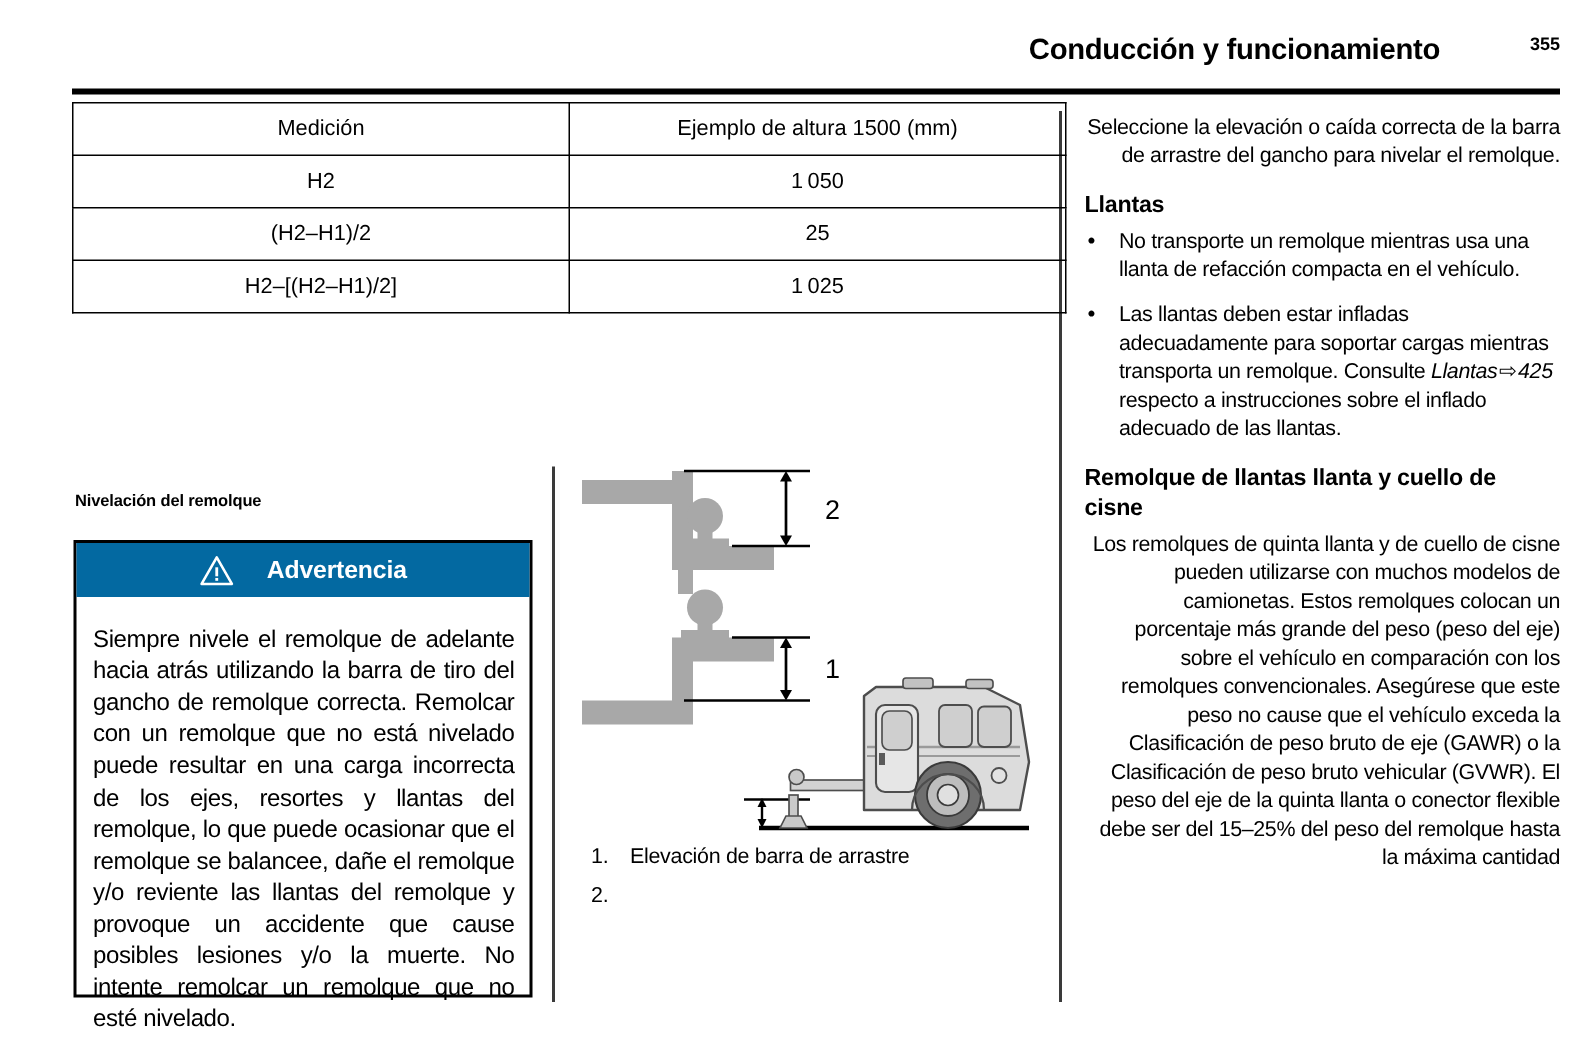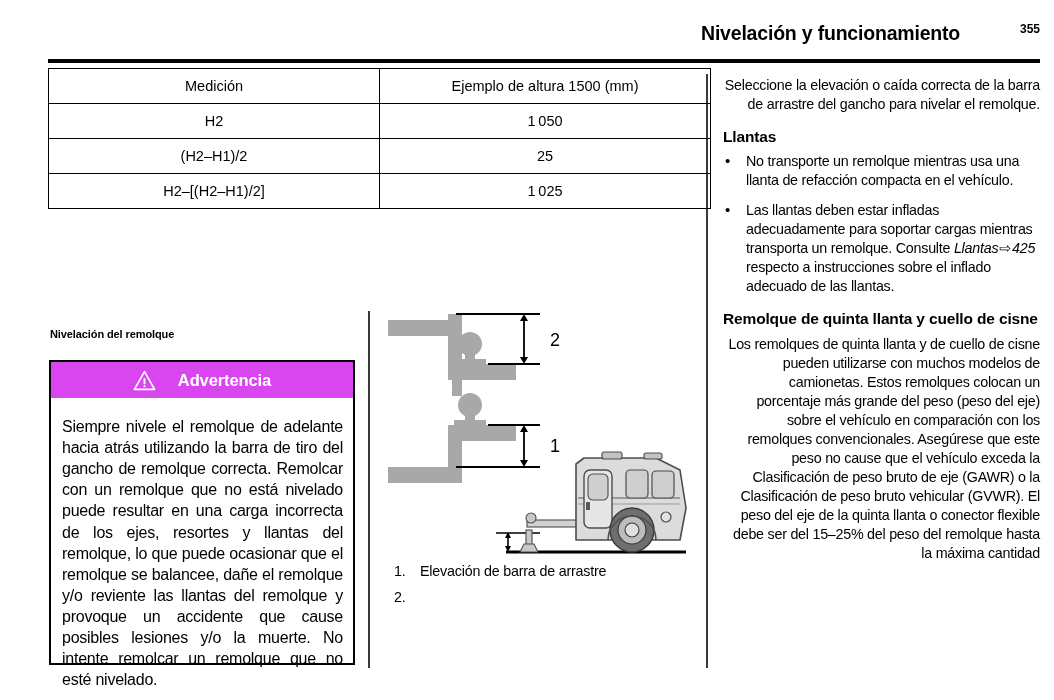--- a/index.html
+++ b/index.html
@@ -101,21 +101,21 @@
     position: absolute;
     left: 49px;
     top: 360px;
     width: 306px;
     height: 305px;
     border: 2px solid #000000;
     box-sizing: border-box;
     background: #ffffff;
   }
   #warning-header {
-    background: #d946ef;
+    background: #0369a1;
     height: 36px;
     display: flex;
     align-items: center;
     justify-content: center;
     gap: 22px;
   }
   #warning-triangle { display: block; }
   #warning-title {
     color: #ffffff;
     font-size: 16.5px;
@@ -194,21 +194,21 @@
   .xref { font-style: italic; }
   .xref-arrow {
     font-style: normal;
     padding: 0 1px;
   }
 </style>
 </head>
 <body>
 
 <div id="page-header">
-  <span id="header-title">Nivelación y funcionamiento</span>
+  <span id="header-title">Conducción y funcionamiento</span>
   <span id="header-page-number">355</span>
 </div>
 <div id="header-rule"></div>
 
 <div id="mid-column-rule"></div>
 <div id="right-column-rule"></div>
 
 <table id="measure-table">
   <tbody>
     <tr>
@@ -345,15 +345,15 @@
     <div class="bullet-item">
       <span class="bullet-dot">•</span>
       <span class="bullet-text">No transporte un remolque mientras usa una llanta de refacción compacta en el vehículo.</span>
     </div>
     <div class="bullet-item">
       <span class="bullet-dot">•</span>
       <span class="bullet-text"><span>Las llantas deben estar infladas adecuadamente para soportar cargas mientras transporta un remolque. Consulte </span><span class="xref"><span>Llantas</span><span class="xref-arrow">⇨</span><span>425</span></span><span> respecto a instrucciones sobre el inflado adecuado de las llantas.</span></span>
     </div>
   </div>
 
-  <h3 class="spaced-top">Remolque de quinta llanta y cuello de cisne</h3>
+  <h3 class="spaced-top">Remolque de llantas llanta y cuello de cisne</h3>
   <p>Los remolques de quinta llanta y de cuello de cisne pueden utilizarse con muchos modelos de camionetas. Estos remolques colocan un porcentaje más grande del peso (peso del eje) sobre el vehículo en comparación con los remolques convencionales. Asegúrese que este peso no cause que el vehículo exceda la Clasificación de peso bruto de eje (GAWR) o la Clasificación de peso bruto vehicular (GVWR). El peso del eje de la quinta llanta o conector flexible debe ser del 15–25% del peso del remolque hasta la máxima cantidad</p>
 </div>
 
 </body></html>

